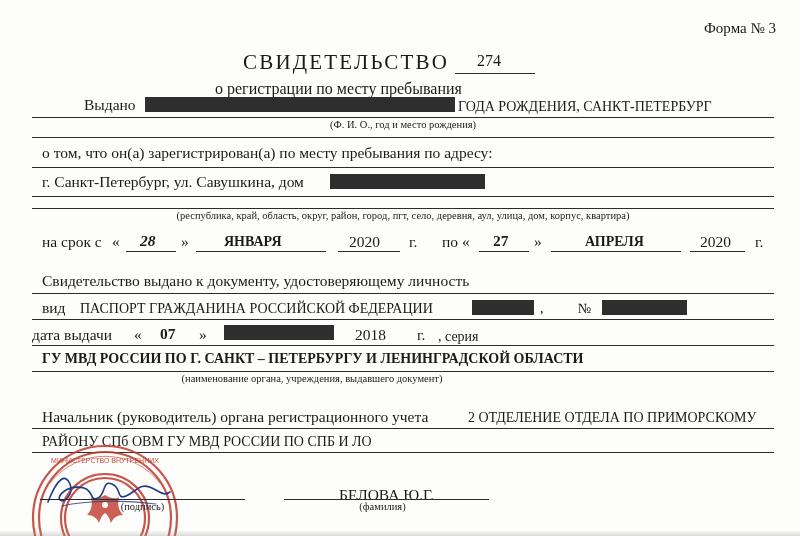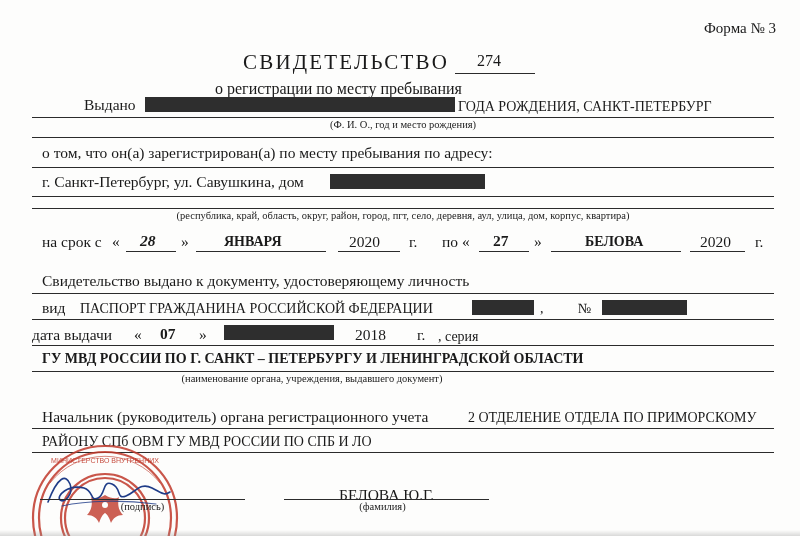--- a/index.html
+++ b/index.html
@@ -142,21 +142,21 @@
 
   <div class="abs txt body-text" style="left:349px; top:233px;">2020</div>
   <div class="abs rule" style="left:338px; top:251px; width:62px;"></div>
   <div class="abs txt body-text" style="left:409px; top:233px;">г.</div>
 
   <div class="abs txt body-text" style="left:442px; top:233px;">по «</div>
   <div class="abs txt body-text" style="left:493px; top:232px; font-weight:700;">27</div>
   <div class="abs txt body-text" style="left:534px; top:233px;">»</div>
   <div class="abs rule" style="left:479px; top:251px; width:50px;"></div>
 
-  <div class="abs txt caps" style="left:585px; top:234px; font-weight:700;">БЕЛОВА</div>
+  <div class="abs txt caps" style="left:585px; top:234px; font-weight:700;">АПРЕЛЯ</div>
   <div class="abs rule" style="left:551px; top:251px; width:130px;"></div>
 
   <div class="abs txt body-text" style="left:700px; top:233px;">2020</div>
   <div class="abs rule" style="left:690px; top:251px; width:55px;"></div>
   <div class="abs txt body-text" style="left:755px; top:233px;">г.</div>
 
   <div class="abs txt body-text" style="left:42px; top:272px;">Свидетельство выдано к документу, удостоверяющему личность</div>
   <div class="abs rule" style="left:32px; top:293px; width:742px;"></div>
 
   <div class="abs txt body-text" style="left:42px; top:299px;">вид</div>

